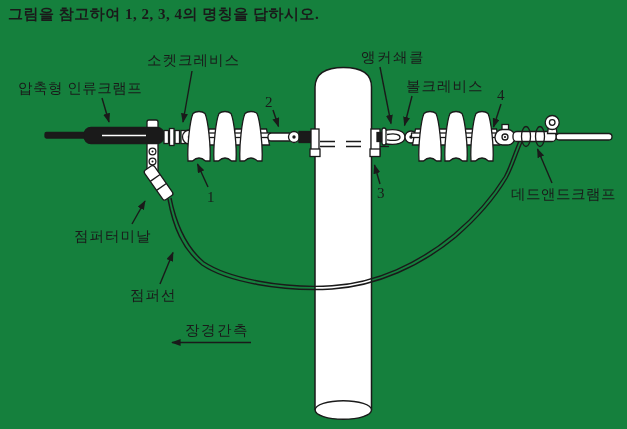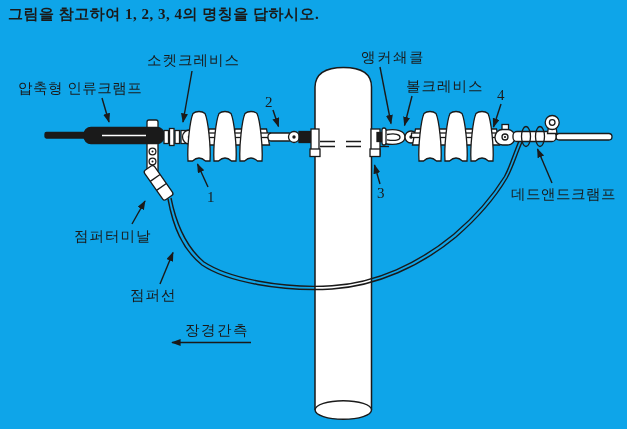--- a/index.html
+++ b/index.html
@@ -1,17 +1,17 @@
 <!DOCTYPE html>
 <html><head>
 <meta charset="utf-8">
 <style>
   html,body{margin:0;padding:0;background:#fff;}
   .page{
-    position:relative;width:627px;height:429px;background:#0ea5e9;overflow:hidden;
+    position:relative;width:627px;height:429px;background:#15803d;overflow:hidden;
     font-family:"Liberation Serif","DejaVu Serif",serif;color:#1a1a1a;
   }
   .title{
     position:absolute;left:8px;top:5px;font-size:15px;font-weight:600;
     letter-spacing:0.5px;white-space:nowrap;
   }
   svg{position:absolute;left:0;top:0;}
   svg text{
     font-family:"Liberation Serif","DejaVu Serif",serif;
     fill:#1a1a1a;font-size:14.5px;

